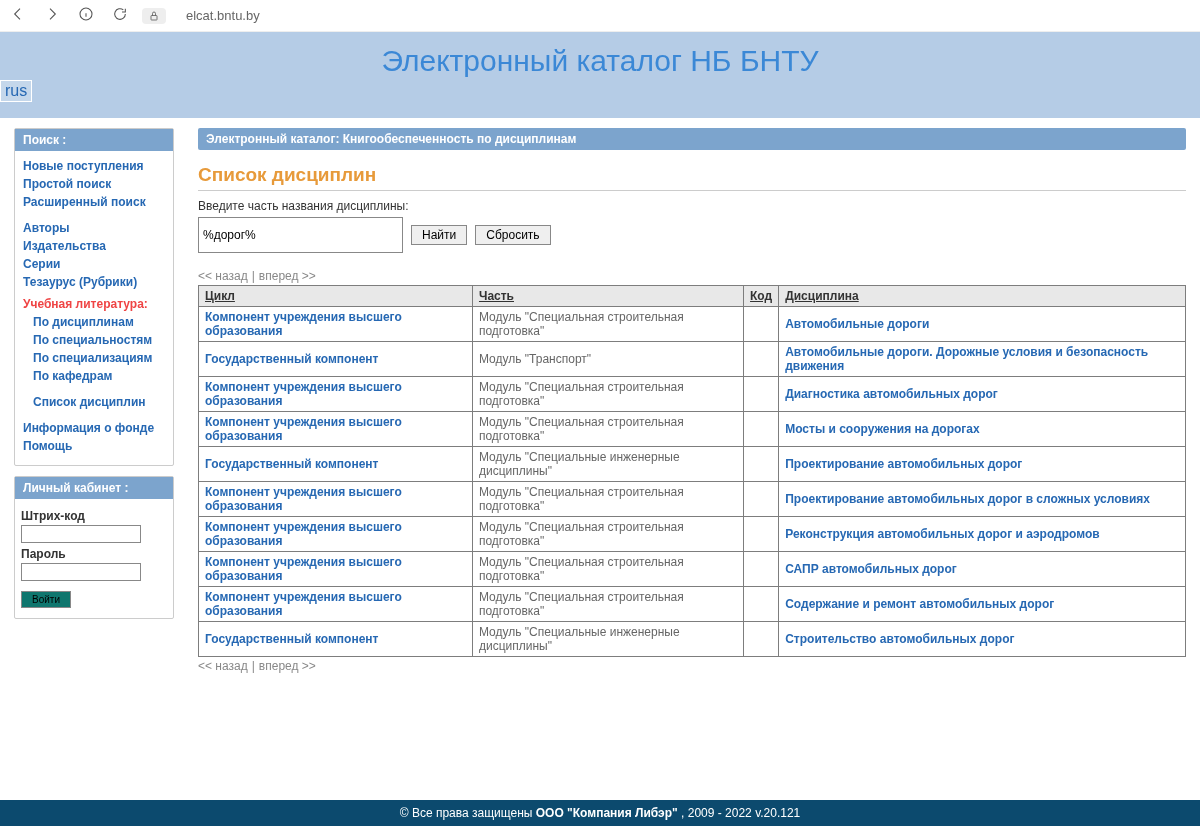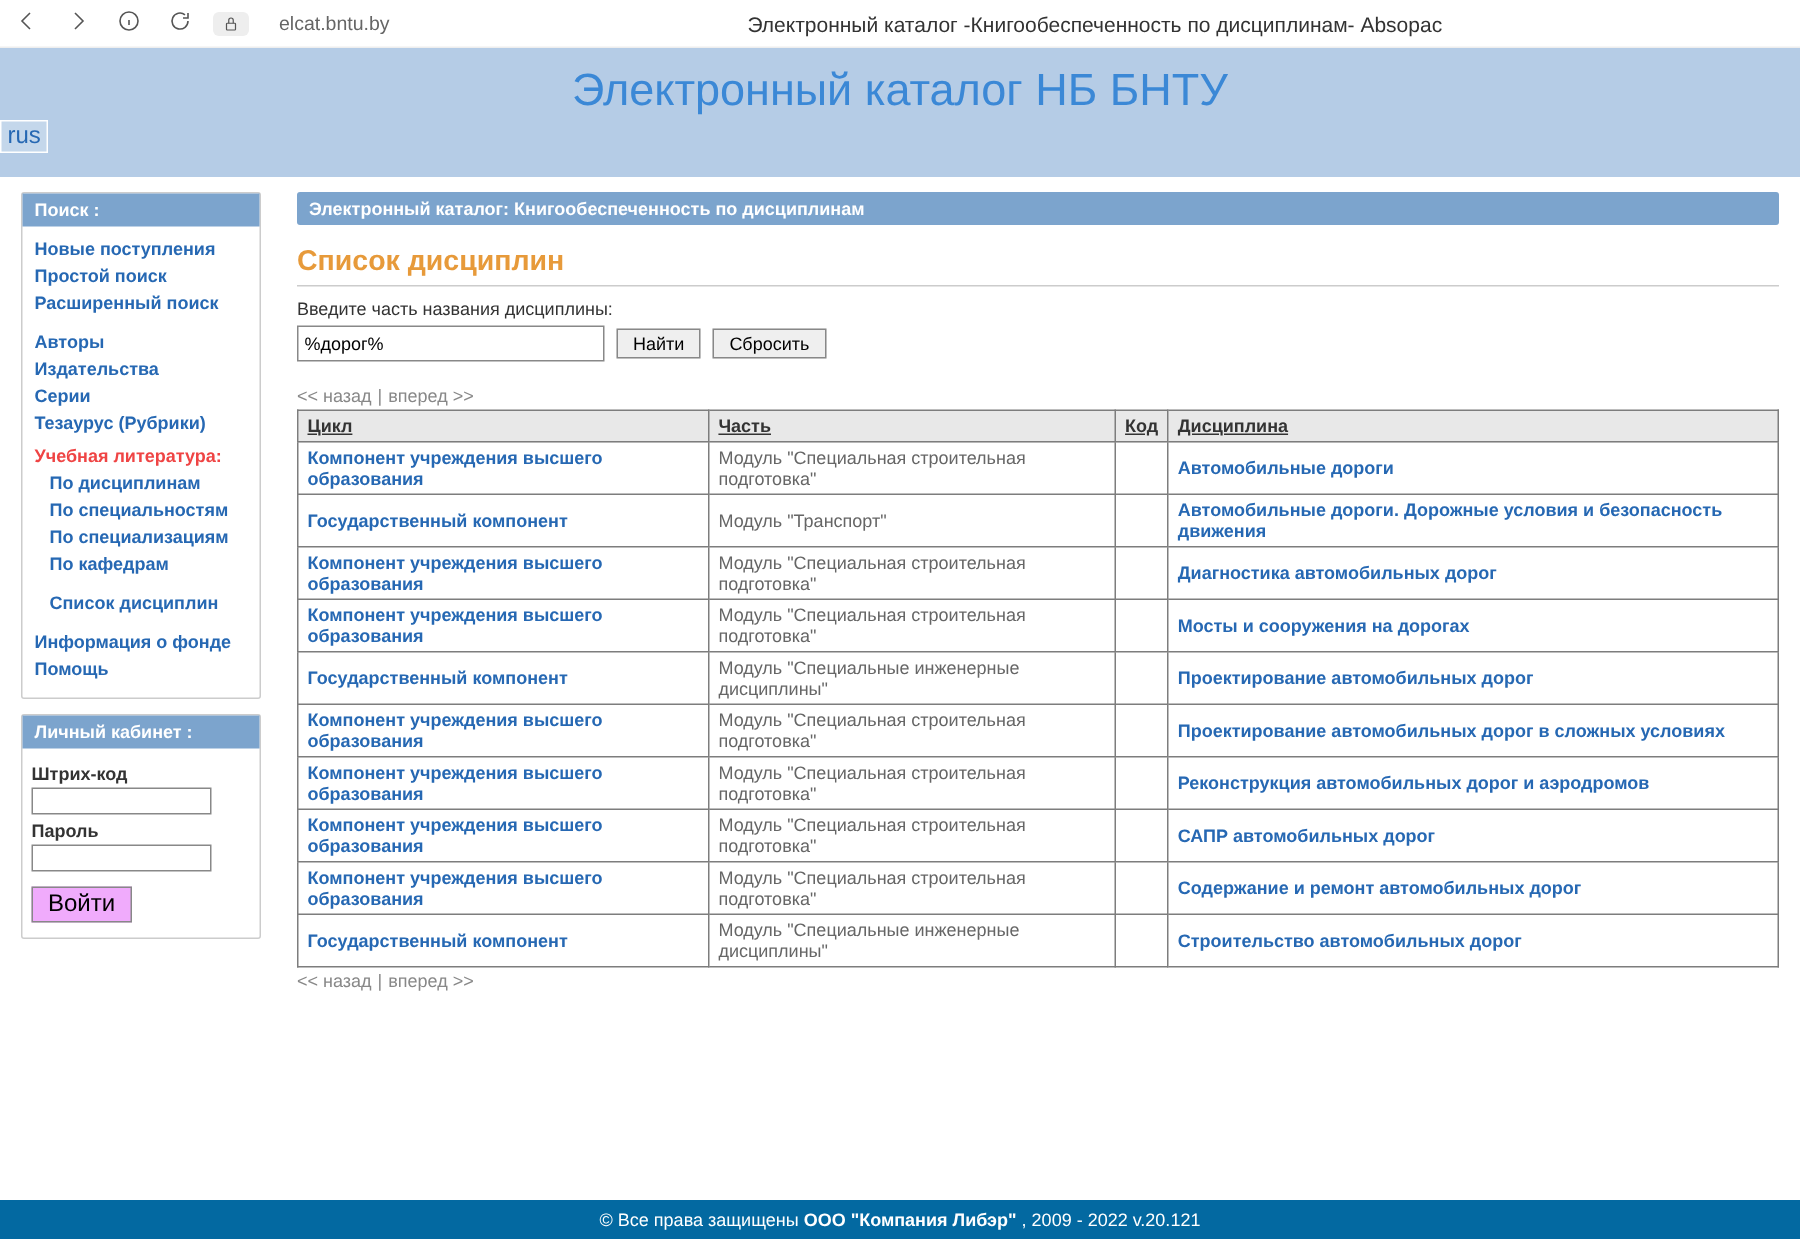--- a/index.html
+++ b/index.html
@@ -22,43 +22,43 @@
 .side-col { width: 160px; flex-shrink: 0; }
 .side-box { border: 1px solid #ccc; border-radius: 2px; margin-bottom: 10px; background: #fff; }
 .side-box-head { background: #7ca4cd; color: #fff; font-weight: bold; padding: 4px 8px; font-size: 12px; }
 .side-box-body { padding: 6px 6px 10px 6px; }
 .side-box-body a { display: block; padding: 2px 0 2px 2px; font-size: 12px; }
 .side-sep { height: 8px; }
 .side-heading { color: #ef4444; font-weight: bold; padding: 6px 0 2px 2px; font-size: 12px; }
 .side-sub { margin-left: 10px; }
 .side-box-body label { display: block; padding: 4px 0 2px 0; font-weight: bold; color: #333; font-size: 12px;}
 .side-box-body input[type=text], .side-box-body input[type=password] { width: 120px; border: 1px solid #888; height: 18px; padding: 1px 2px; }
-.side-box-body button { margin-top: 10px; padding: 2px 10px; background: #f0abfc; border: 1px solid #888; cursor: pointer; font-size: 16px;}
+.side-box-body button { margin-top: 10px; padding: 2px 10px; background: #0f766e; border: 1px solid #888; cursor: pointer; font-size: 10px;}
 
 .main-col { flex: 1; }
 .crumb-bar { background: #7ca4cd; color: #fff; font-weight: bold; padding: 4px 8px; border-radius: 2px; font-size: 12px; }
 .page-title { color: #e79a3a; font-size: 19px; font-weight: bold; padding: 14px 0 4px 0; }
 .hr-line { border-top: 1px solid #ccc; margin-bottom: 8px; }
 .pager-info { color: #666; font-size: 12px; padding-bottom: 12px; }
 .filter-label { color: #333; font-size: 12px; padding-bottom: 4px; display: block;}
 .filter-row { display: flex; gap: 8px; align-items: center; margin-bottom: 14px; }
-.filter-row input[type=text] { width: 205px; height: 24px; border: 1px solid #888; padding: 1px 4px; font-size: 12px;}
+.filter-row input[type=text] { width: 205px; height: 36px; border: 1px solid #888; padding: 1px 4px; font-size: 12px;}
 .filter-row button { padding: 2px 10px; background: #efefef; border: 1px solid #888; cursor: pointer; font-size: 12px;}
 .nav-pag { color: #888; font-size: 12px; padding: 2px 0; }
 .nav-pag span { color: #888; }
 .nav-pag .sep { padding: 0 4px; color: #888;}
 
 table.data { width: 100%; border-collapse: collapse; }
 table.data th, table.data td { border: 1px solid #7d7d7d; padding: 3px 6px; font-size: 12px; text-align: left; vertical-align: middle; }
 table.data th { background: #e8e8e8; font-weight: bold; }
 table.data th a { color: #333; text-decoration: underline; }
 table.data td.part { color: #666; font-weight: normal; }
 table.data td a { color: #2668b3; font-weight: bold; }
 
-.footer-bar { background: #0369a1; color: #fff; text-align: center; padding: 6px 0; font-size: 12px; position: fixed; bottom: 0; left: 0; right: 0; }
+.footer-bar { background: #0c4a6e; color: #fff; text-align: center; padding: 6px 0; font-size: 12px; position: fixed; bottom: 0; left: 0; right: 0; }
 .footer-bar b { color: #fff; }
 
 svg.icon { width: 16px; height: 16px; stroke: #555; fill: none; stroke-width: 1.6; }
 </style>
 </head>
 <body>
 
 <div class="browser-bar">
   <div class="nav-icons">
     <span><svg class="icon" viewBox="0 0 24 24">
@@ -79,21 +79,20 @@
   </div>
   <div class="url-area">
     <span class="lock-icon">
         <svg class="icon" style="width:12px;height:12px" viewBox="0 0 24 24">
           <rect x="6" y="11" width="12" height="9" rx="1"></rect>
           <path d="M9 11V7a3 3 0 0 1 6 0v4"></path>
         </svg>
       </span>
     <span>elcat.bntu.by</span>
   </div>
-  <div class="tab-title">Электронный каталог -Книгообеспеченность по дисциплинам- Absopac</div>
 </div>
 
 <div class="header-banner">
   <h1>Электронный каталог НБ БНТУ</h1>
   <span class="lang-tag">rus</span>
 </div>
 
 <div class="page-wrap">
 
   <div class="side-col">

